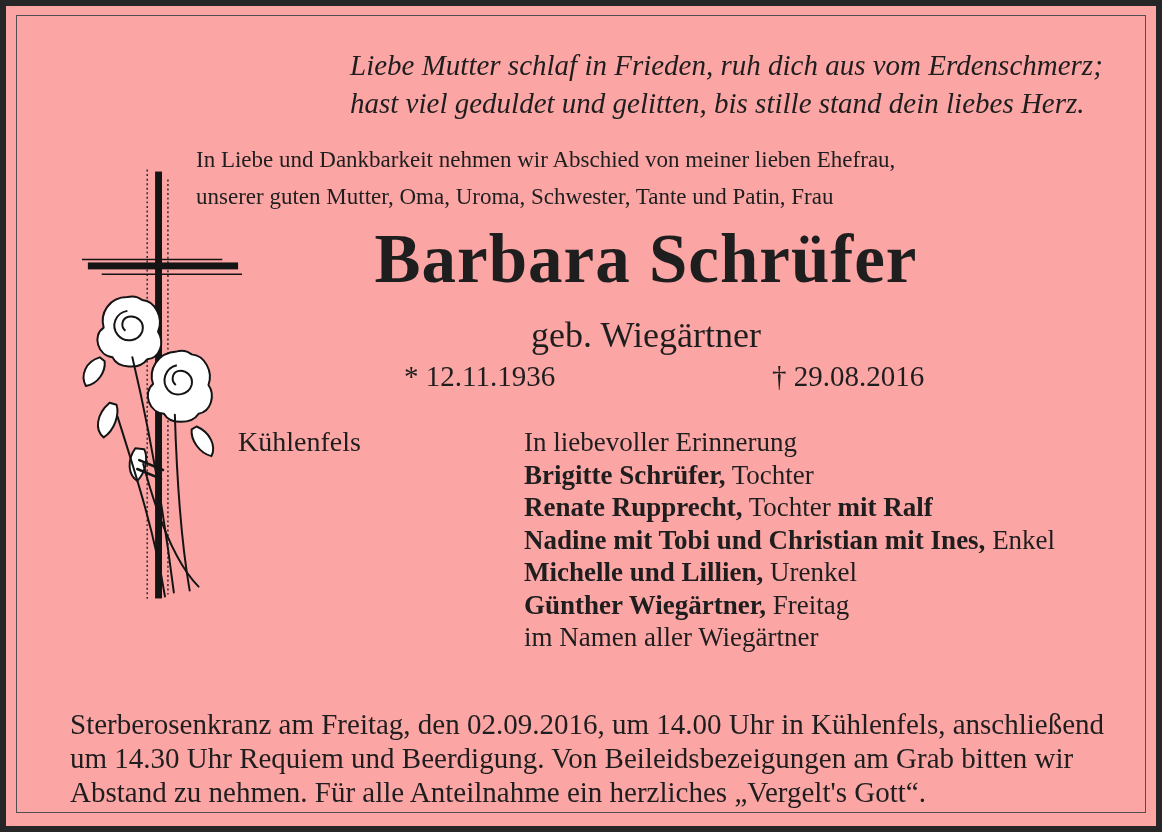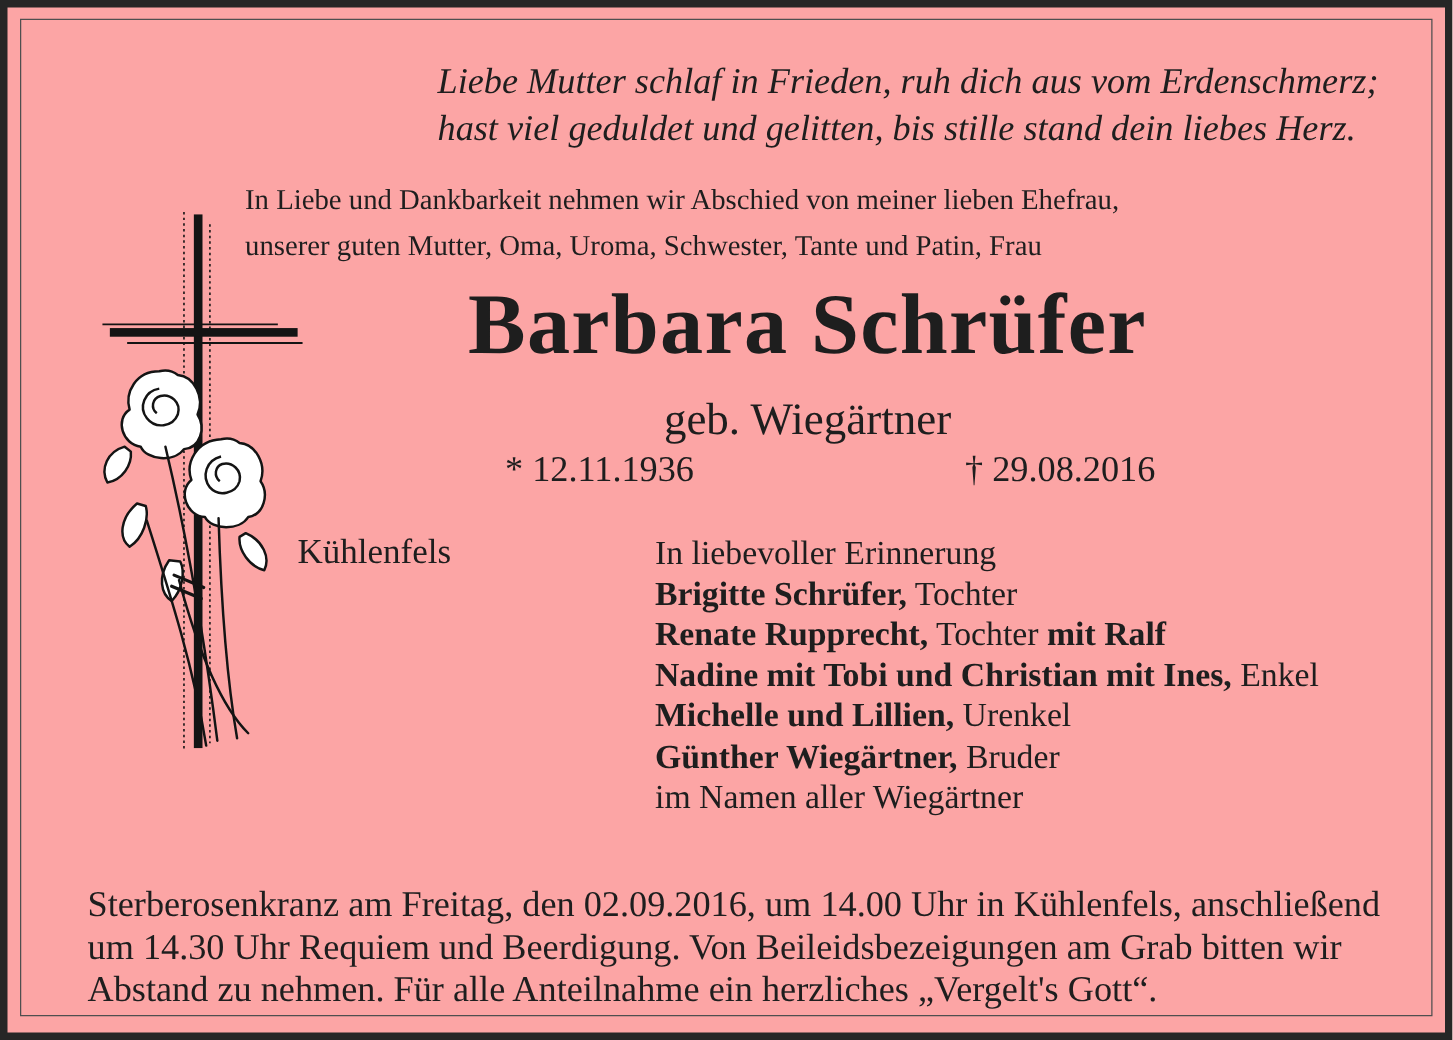--- a/index.html
+++ b/index.html
@@ -142,21 +142,21 @@
 
   <div class="abs place-name">Kühlenfels</div>
 
   <div class="abs memorial">
     <div>In liebevoller Erinnerung</div>
     <div id="mourners-list">
         <div><span class="b">Brigitte Schrüfer,</span><span> Tochter</span></div>
         <div><span class="b">Renate Rupprecht,</span><span> Tochter </span><span class="b">mit Ralf</span></div>
         <div><span class="b">Nadine mit Tobi und Christian mit Ines,</span><span> Enkel</span></div>
         <div><span class="b">Michelle und Lillien,</span><span> Urenkel</span></div>
-        <div><span class="b">Günther Wiegärtner,</span><span> Bruder</span></div>
+        <div><span class="b">Günther Wiegärtner,</span><span> Freitag</span></div>
         <div><span>im Namen aller Wiegärtner</span></div>
       </div>
   </div>
 
   <div class="abs announcement">
     <div>Sterberosenkranz am Freitag, den 02.09.2016, um 14.00 Uhr in Kühlenfels, anschließend</div>
     <div>um 14.30 Uhr Requiem und Beerdigung. Von Beileidsbezeigungen am Grab bitten wir</div>
     <div>Abstand zu nehmen. Für alle Anteilnahme ein herzliches „Vergelt's Gott“.</div>
   </div>
 </div>

